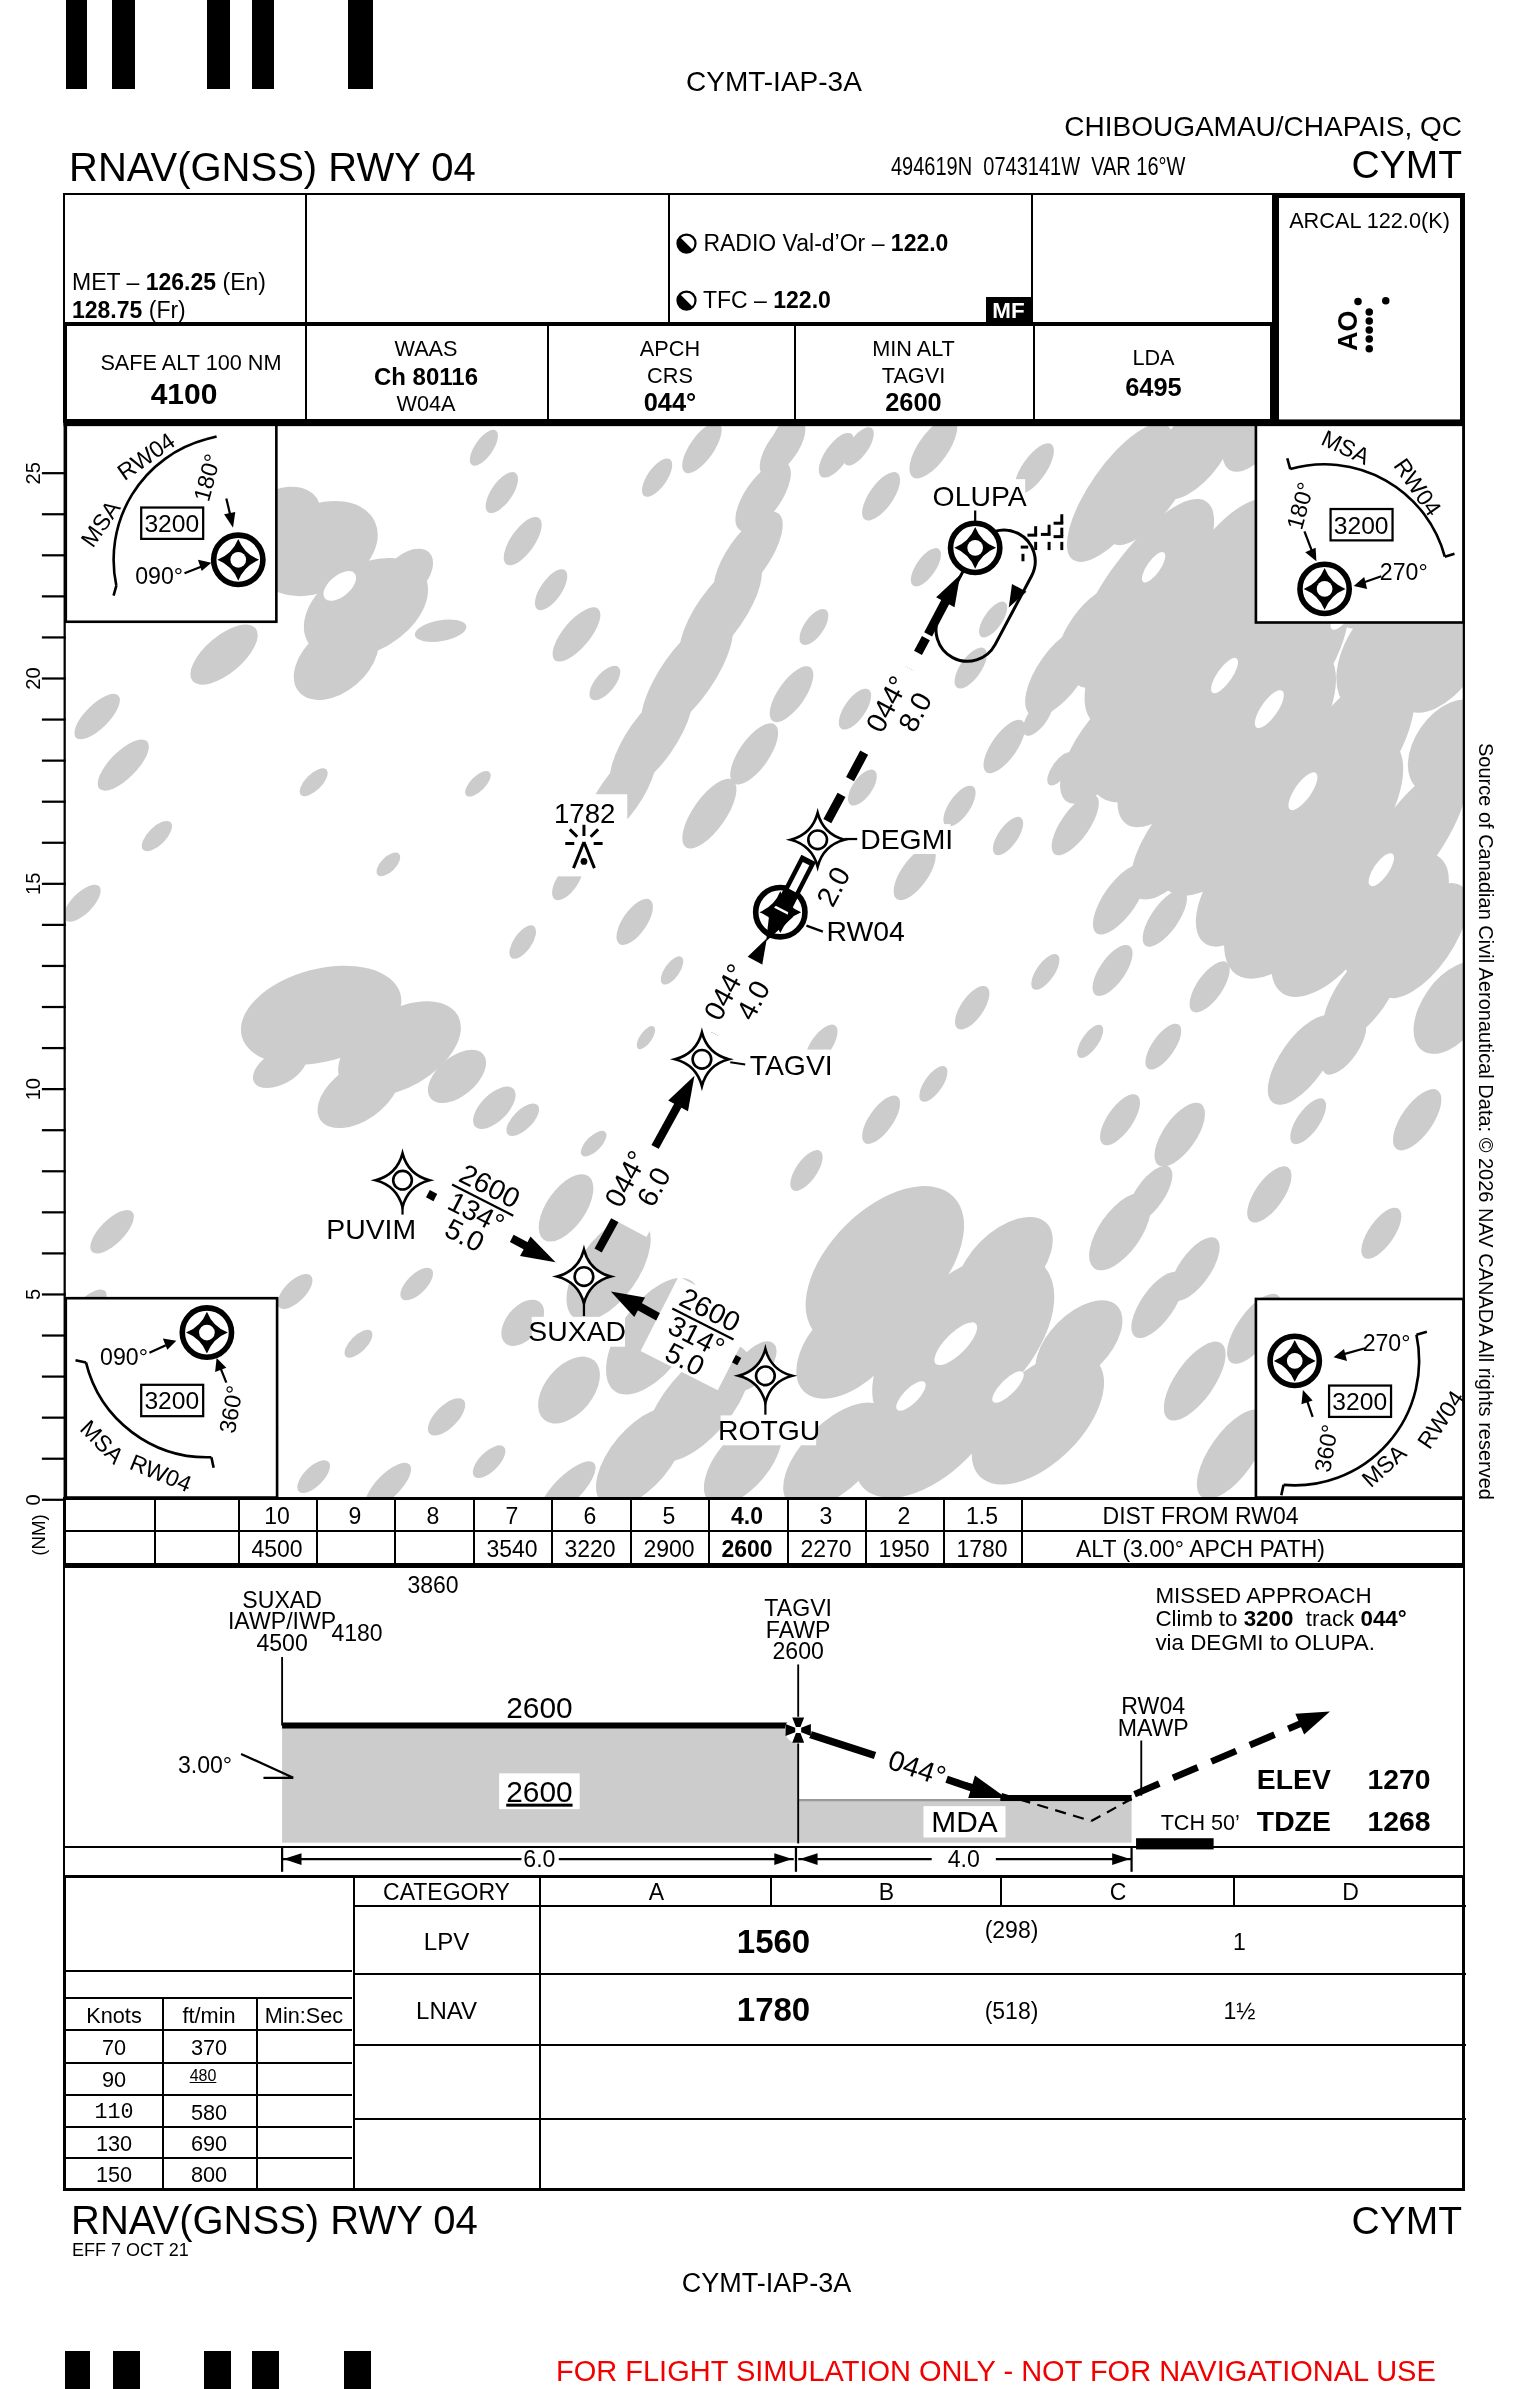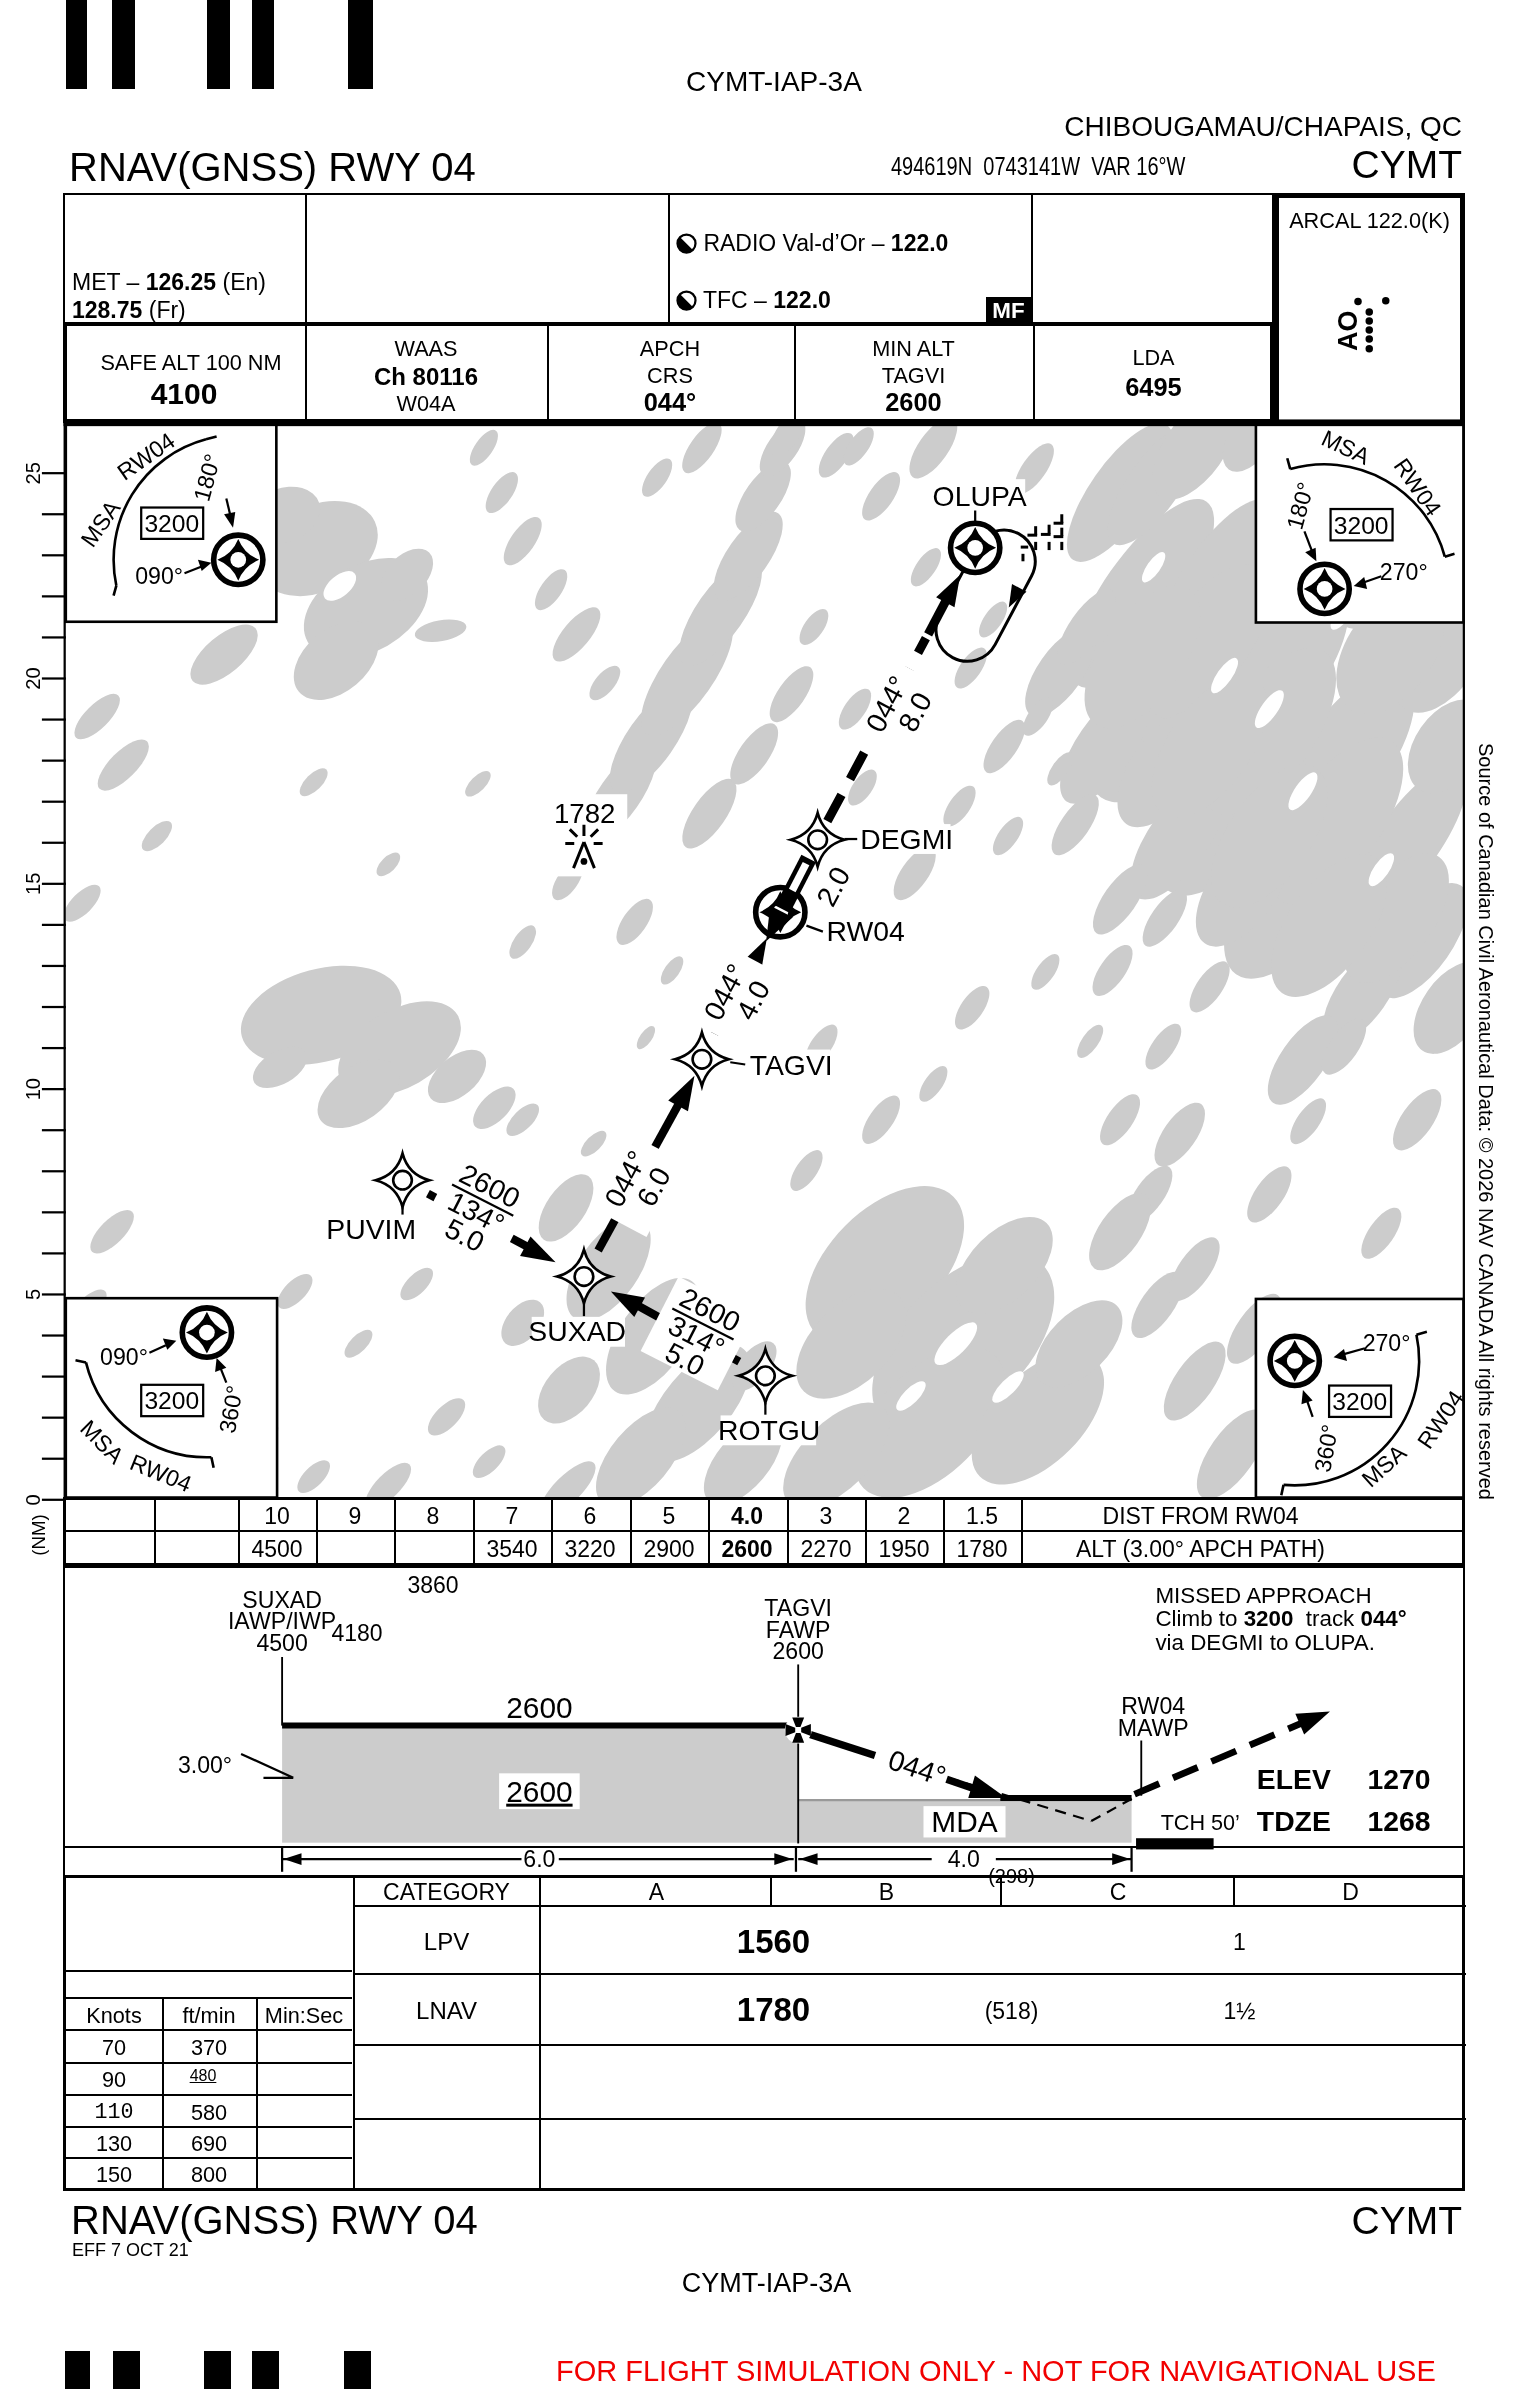--- a/index.html
+++ b/index.html
@@ -707,21 +707,21 @@
 <div class="abs" style="left:1233px;top:1875px;width:1.5px;height:32px;background:#000"></div>
 
 <div class="abs ctr" style="left:353px;top:1879px;width:187px;font-size:23px;">CATEGORY</div>
 <div class="abs ctr" style="left:542px;top:1879px;width:229px;font-size:23px;">A</div>
 <div class="abs ctr" style="left:772px;top:1879px;width:229px;font-size:23px;">B</div>
 <div class="abs ctr" style="left:1002px;top:1879px;width:232px;font-size:23px;">C</div>
 <div class="abs ctr" style="left:1235px;top:1879px;width:231px;font-size:23px;">D</div>
 
 <div class="abs ctr" style="left:353px;top:1928px;width:187px;font-size:24px;">LPV</div>
 <div class="abs ctr b" style="left:695px;top:1923px;width:157px;font-size:33px;">1560</div>
-<div class="abs ctr" style="left:937px;top:1865px;width:149px;font-size:20px;">(298)</div>
+<div class="abs ctr" style="left:937px;top:1917px;width:149px;font-size:23px;">(298)</div>
 <div class="abs ctr" style="left:1165px;top:1929px;width:149px;font-size:23px;">1</div>
 
 <div class="abs ctr" style="left:353px;top:1997px;width:187px;font-size:24px;">LNAV</div>
 <div class="abs ctr b" style="left:695px;top:1991px;width:157px;font-size:33px;">1780</div>
 <div class="abs ctr" style="left:937px;top:1998px;width:149px;font-size:23px;">(518)</div>
 <div class="abs ctr" style="left:1165px;top:1998px;width:149px;font-size:23px;">1½</div>
 
 <div class="abs" style="left:66px;top:1970px;width:286px;height:2.2px;background:#000"></div>
 
 <div class="abs" style="left:66px;top:1997px;width:286px;height:2.2px;background:#000"></div>

